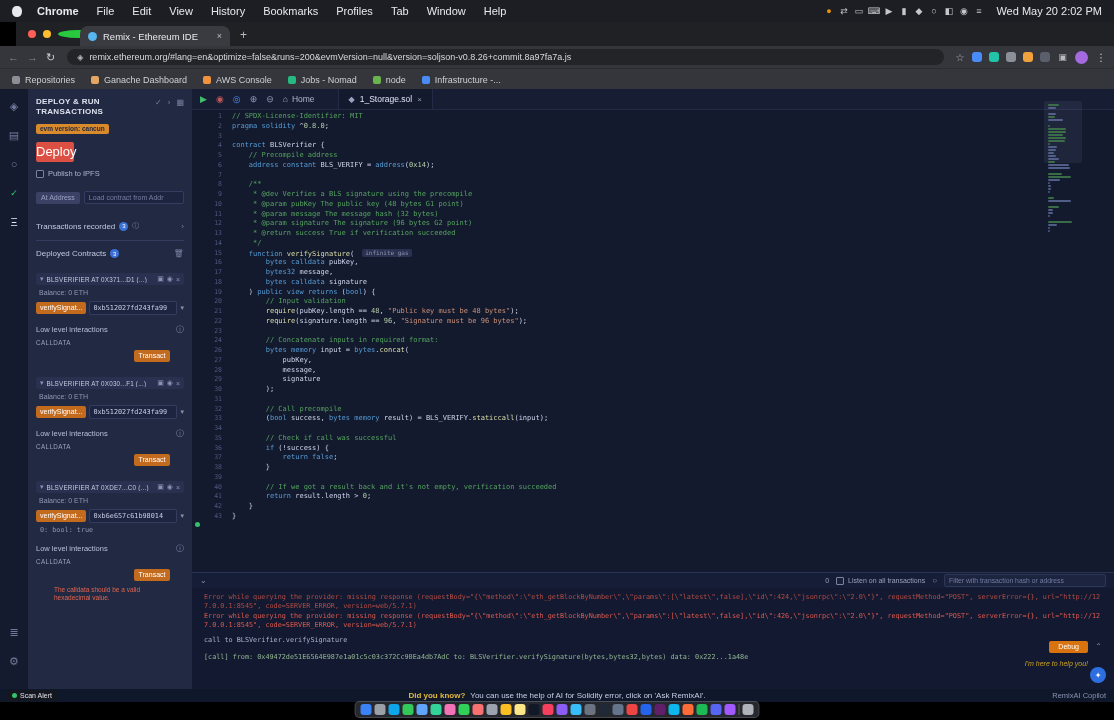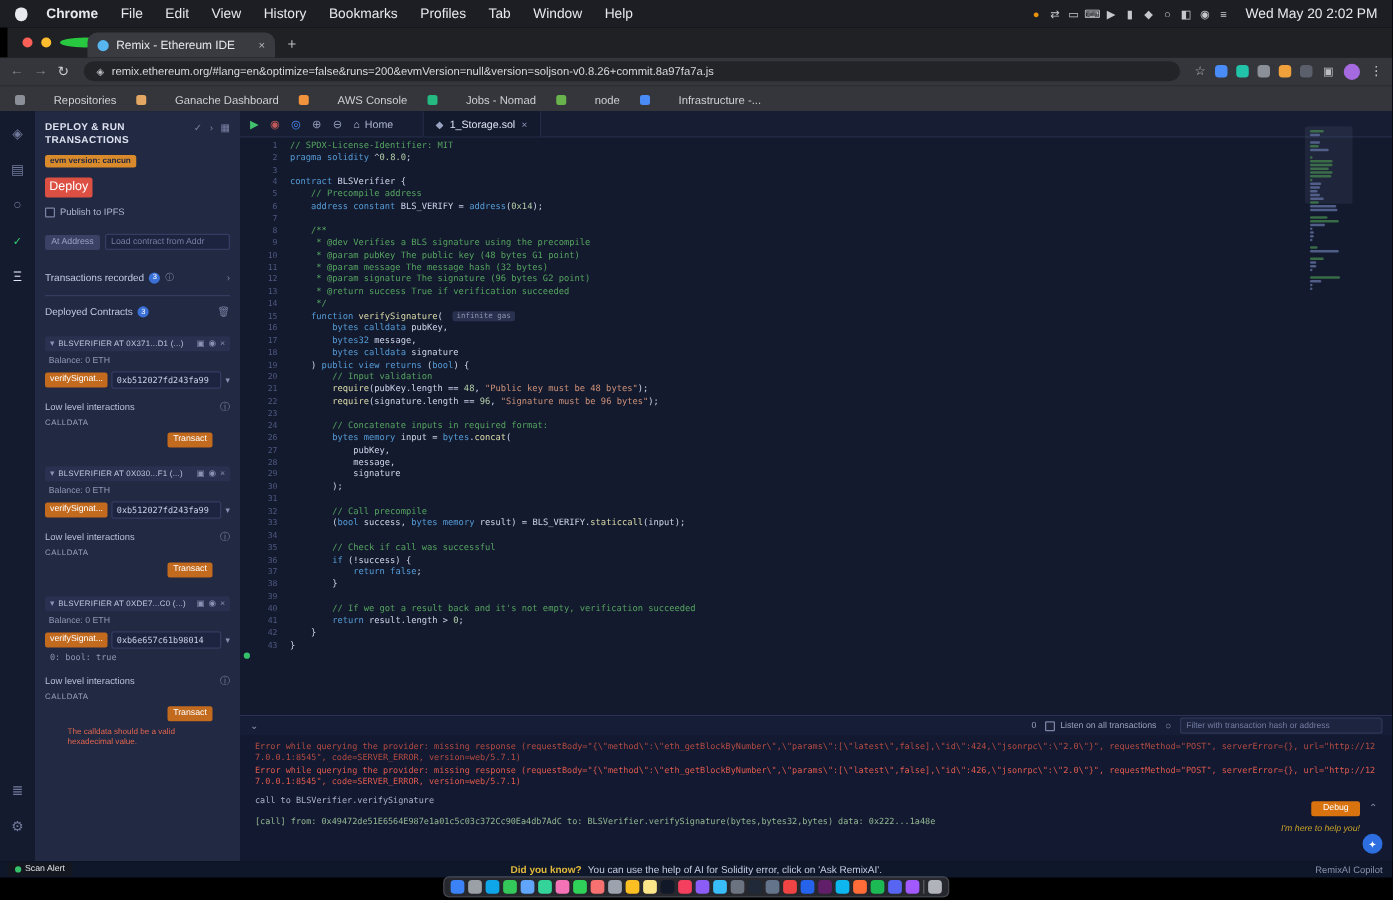--- a/index.html
+++ b/index.html
@@ -9,21 +9,21 @@
   .menubar{position:absolute;top:0;left:0;right:0;height:22px;background:#1d1e24;display:flex;
            align-items:center;padding:0 12px;color:#e8e9ee;font-size:11px;z-index:60;}
   .apple{width:10px;height:11px;background:#e8e9ee;border-radius:45% 45% 48% 48%;margin-right:6px;flex:none;}
   .mitem{padding:0 9px;white-space:nowrap;}
   .mitem.bold{font-weight:bold;}
   .mspacer{flex:1;}
   .micon{width:15px;text-align:center;font-size:9px;color:#d9dadf;opacity:.9;}
   .micon.rec{color:#ff9f0a;}
   .clock{margin-left:10px;white-space:nowrap;}
   
-  .tabstrip{position:absolute;top:22px;left:6px;right:0;height:24px;background:#202125;}
+  .tabstrip{position:absolute;top:22px;left:16px;right:0;height:24px;background:#202125;}
   .lights{position:absolute;left:12px;top:8px;display:flex;gap:7px;}
   .light{width:8px;height:8px;border-radius:50%;}
   .light.r{background:#fe5f57}.light.y{background:#febc2e}.light.g{background:#28c840}
   .tab{position:absolute;left:64px;top:4px;width:150px;height:20px;background:#3a3b40;border-radius:8px 8px 0 0;
        display:flex;align-items:center;gap:6px;padding:0 8px;box-sizing:border-box;}
   .favicon{width:9px;height:9px;border-radius:50%;background:#57b5f0;flex:none;}
   .tabtitle{font-size:9.5px;color:#e7e8ea;flex:1;white-space:nowrap;overflow:hidden;}
   .tabclose{color:#b9babe;font-size:9px;}
   .newtab{position:absolute;left:224px;top:6px;color:#b9babe;font-size:12px;}
   
@@ -36,40 +36,40 @@
   .lock{font-size:8px;color:#bbbcc2;}
   .url{font-size:9px;color:#d8d9dd;white-space:nowrap;overflow:hidden;}
   .star{color:#bbbcc2;font-size:10px;}
   .exticon{width:10px;height:10px;border-radius:3px;flex:none;}
   .puzzle{color:#bbbcc2;font-size:9px;}
   .avatar{width:13px;height:13px;border-radius:50%;background:#a569e0;flex:none;}
   .kebab{color:#cfd0d4;font-size:10px;}
   
   .bookmarks{position:absolute;top:68px;left:0;right:0;height:21px;background:#35363b;
              border-top:1px solid #2c2d31;display:flex;align-items:center;padding:0 12px;gap:16px;}
-  .bm{display:flex;align-items:center;gap:23px;font-size:9px;color:#cfd0d4;white-space:nowrap;}
+  .bm{display:flex;align-items:center;gap:5px;font-size:9px;color:#cfd0d4;white-space:nowrap;}
   .bmic{width:8px;height:8px;border-radius:2px;flex:none;}
   
   .app{position:absolute;top:89px;left:0;right:0;bottom:31px;background:#131a2e;}
   .rail{position:absolute;left:0;top:0;width:28px;height:100%;background:#151b2e;display:flex;
         flex-direction:column;align-items:center;padding:8px 0;box-sizing:border-box;}
   .ric{width:18px;height:18px;display:flex;align-items:center;justify-content:center;color:#6f789a;
        font-size:11px;margin-bottom:11px;}
   .ric.active{color:#e3e7f5;}
   .ric.ok{color:#2ecc71;font-size:9px;}
   .railspacer{flex:1;}
   
   .panel{position:absolute;left:28px;top:0;width:164px;height:100%;background:#222943;box-sizing:border-box;
          padding:8px 8px 0;color:#c9cfe4;overflow:hidden;}
   .phead{display:flex;align-items:flex-start;}
   .ptitle{font-size:8px;font-weight:bold;letter-spacing:.3px;line-height:10px;width:88px;color:#dde1ef;}
   .phicons{margin-left:auto;display:flex;gap:6px;color:#7a82a3;font-size:8px;padding-top:1px;}
   .evmbadge{display:inline-block;margin-top:7px;background:#d98a2b;color:#232943;font-size:6.5px;
             padding:1px 4px 2px;border-radius:2px;font-weight:bold;}
-  .deploybtn{margin-top:7px;width:38px;background:#dc5044;color:#fff;font-size:10px;text-align:center;
+  .deploybtn{margin-top:7px;width:38px;background:#dc5044;color:#fff;font-size:13px;text-align:center;
              padding:2px 0 3px;border-radius:2px;}
   .pubrow{margin-top:7px;display:flex;align-items:center;gap:4px;font-size:7.5px;color:#aeb5cf;}
   .cb{width:6px;height:6px;border:1px solid #7b83a5;border-radius:1px;background:#1b2138;flex:none;}
   .atrow{margin-top:13px;display:flex;gap:4px;align-items:center;}
   .atbtn{background:#3a4164;color:#9aa2c2;font-size:7px;padding:2px 5px 3px;border-radius:2px;white-space:nowrap;}
   input.atinput{flex:1;min-width:0;background:#1d2440;border:1px solid #343c62;color:#9aa2c2;font-size:7px;
           padding:2px 4px;border-radius:2px;font-family:inherit;}
   input.atinput::placeholder{color:#767ea1;}
   .trrow{margin-top:17px;display:flex;align-items:center;gap:4px;font-size:8px;color:#c2c8de;}
   .bluedot{min-width:9px;height:9px;background:#3b70d6;border-radius:50%;color:#fff;font-size:6px;

